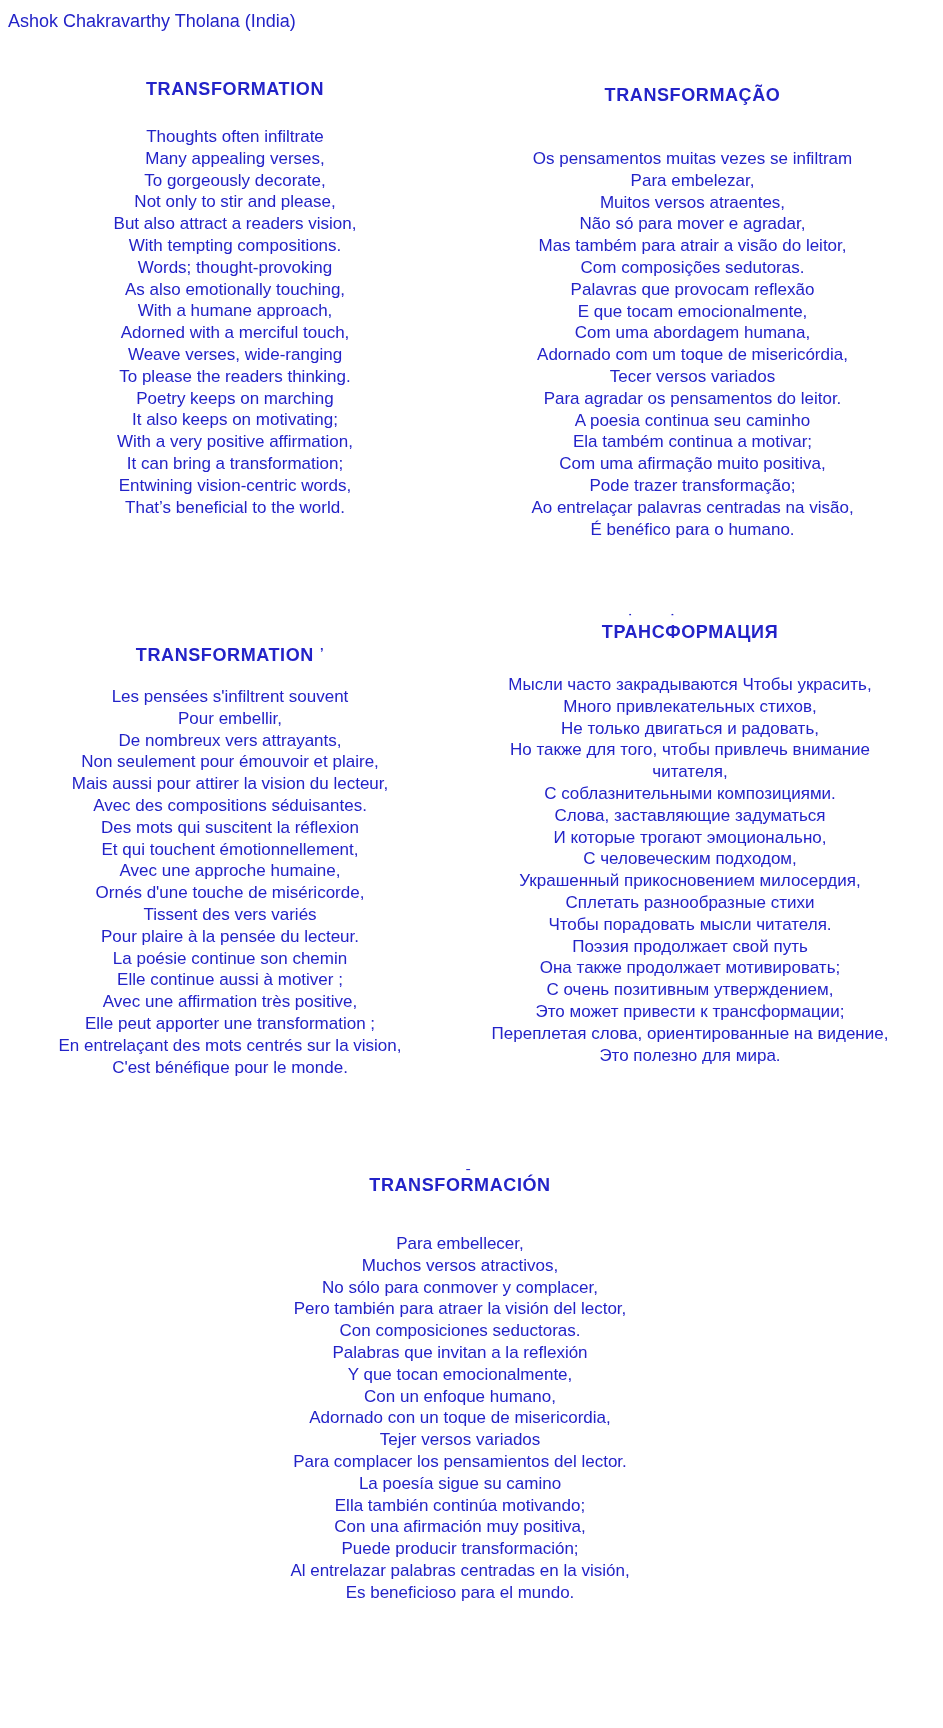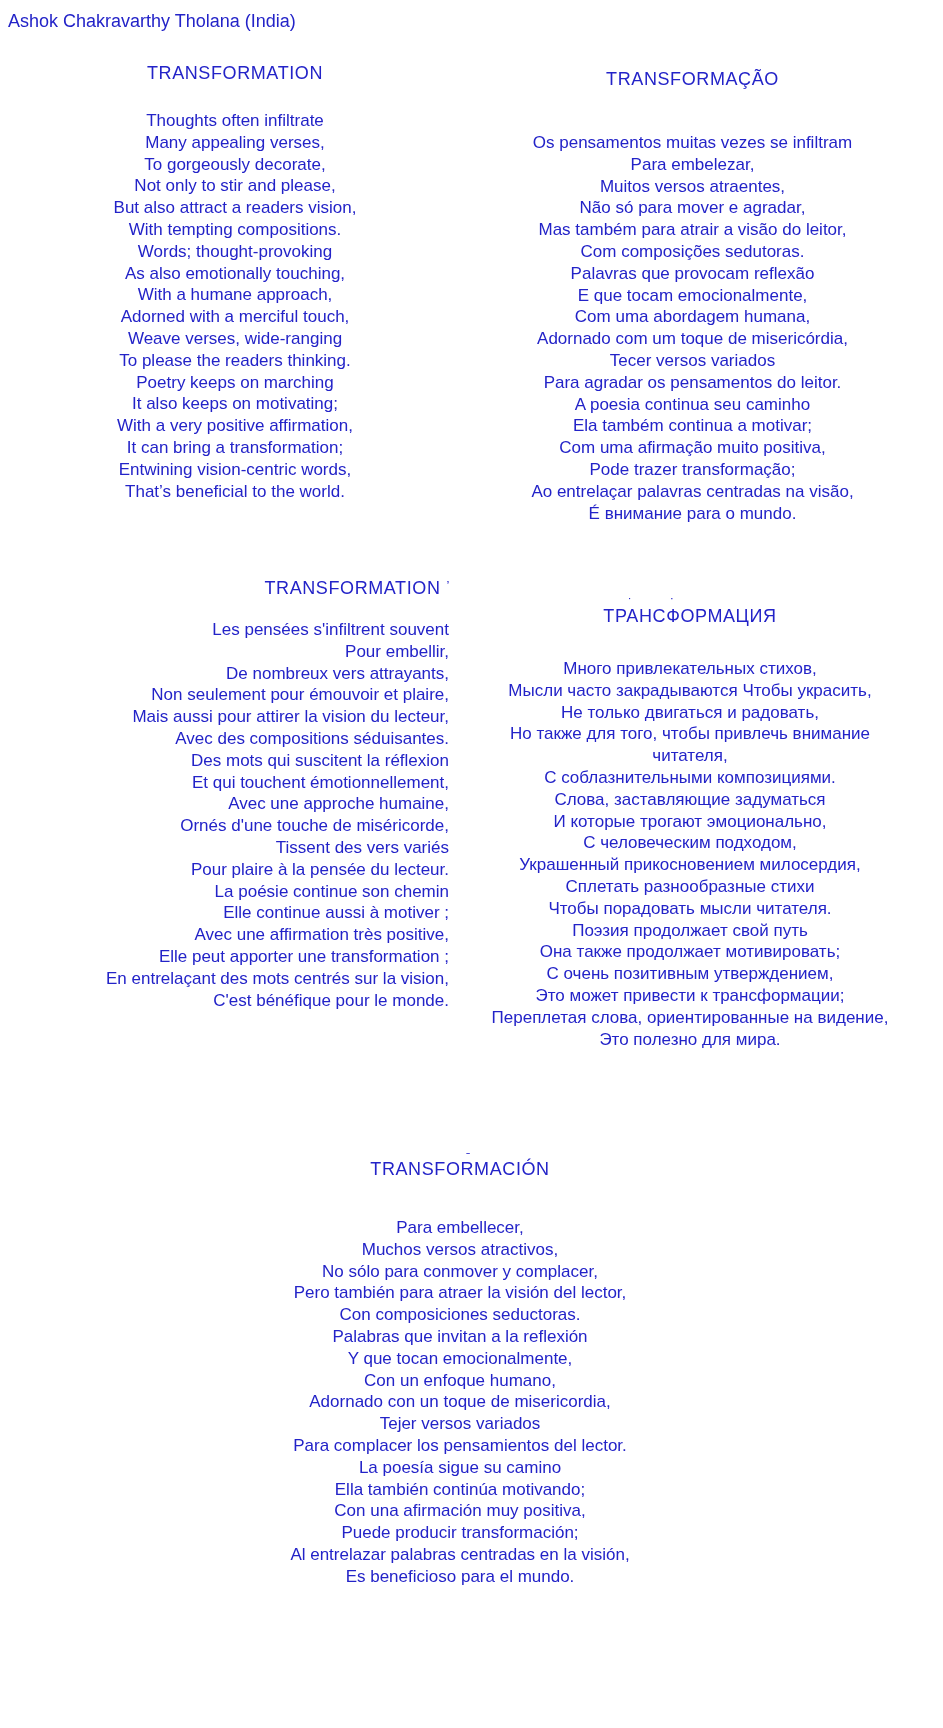--- a/index.html
+++ b/index.html
@@ -24,38 +24,38 @@
     line-height: 22px;
     white-space: nowrap;
   }
   .poem {
     position: absolute;
     text-align: center;
   }
   .poem-title {
     position: relative;
     display: block;
-    margin: 0;
+    margin: 16px;
     font-size: 18px;
-    font-weight: 400;
+    font-weight: 700;
     letter-spacing: 0.6px;
     line-height: 22px;
   }
-  .poem-body { margin: 1px; }
+  .poem-body { margin: 12px; }
   .poem-line {
     font-size: 17px;
     line-height: 21.8px;
     white-space: nowrap;
   }
   
   .poem-english    { left: 0px;   top: 62px;   width: 470px; }
   .poem-english .poem-title    { margin-bottom: 26px; }
   .poem-portuguese { left: 460px; top: 68px;   width: 465px; }
   .poem-portuguese .poem-title { margin-bottom: 42px; }
-  .poem-french     { left: 10px;  top: 577px;  width: 440px; text-align: right; }
+  .poem-french     { left: 10px;  top: 628px;  width: 440px; }
   .poem-french .poem-title     { margin-bottom: 20px; }
   .poem-russian    { left: 445px; top: 605px;  width: 490px; }
   .poem-russian .poem-title    { margin-bottom: 31px; }
   .poem-spanish    { left: 225px; top: 1158px; width: 470px; }
   .poem-spanish .poem-title    { margin-bottom: 37px; }
 
   
   .title-mark {
     position: absolute;
     font-size: 13px;
@@ -114,21 +114,21 @@
         <div class="poem-line">E que tocam emocionalmente,</div>
         <div class="poem-line">Com uma abordagem humana,</div>
         <div class="poem-line">Adornado com um toque de misericórdia,</div>
         <div class="poem-line">Tecer versos variados</div>
         <div class="poem-line">Para agradar os pensamentos do leitor.</div>
         <div class="poem-line">A poesia continua seu caminho</div>
         <div class="poem-line">Ela também continua a motivar;</div>
         <div class="poem-line">Com uma afirmação muito positiva,</div>
         <div class="poem-line">Pode trazer transformação;</div>
         <div class="poem-line">Ao entrelaçar palavras centradas na visão,</div>
-        <div class="poem-line">É внимание para o mundo.</div>
+        <div class="poem-line">É benéfico para o humano.</div>
       </div>
   </section>
 
   <section class="poem poem-french">
     <h2 class="poem-title">
       <span>TRANSFORMATION</span><span class="title-mark mark-fr">’</span>
     </h2>
     <div class="poem-body">
         <div class="poem-line">Les pensées s'infiltrent souvent</div>
         <div class="poem-line">Pour embellir,</div>
@@ -150,22 +150,22 @@
         <div class="poem-line">C'est bénéfique pour le monde.</div>
       </div>
   </section>
 
   <section class="poem poem-russian">
     <h2 class="poem-title">
       <span class="title-mark mark-ru">˙˙</span>
       <span>ТРАНСФОРМАЦИЯ</span>
     </h2>
     <div class="poem-body">
+        <div class="poem-line">Мысли часто закрадываются Чтобы украсить,</div>
         <div class="poem-line">Много привлекательных стихов,</div>
-        <div class="poem-line">Мысли часто закрадываются Чтобы украсить,</div>
         <div class="poem-line">Не только двигаться и радовать,</div>
         <div class="poem-line">Но также для того, чтобы привлечь внимание</div>
         <div class="poem-line">читателя,</div>
         <div class="poem-line">С соблазнительными композициями.</div>
         <div class="poem-line">Слова, заставляющие задуматься</div>
         <div class="poem-line">И которые трогают эмоционально,</div>
         <div class="poem-line">С человеческим подходом,</div>
         <div class="poem-line">Украшенный прикосновением милосердия,</div>
         <div class="poem-line">Сплетать разнообразные стихи</div>
         <div class="poem-line">Чтобы порадовать мысли читателя.</div>

